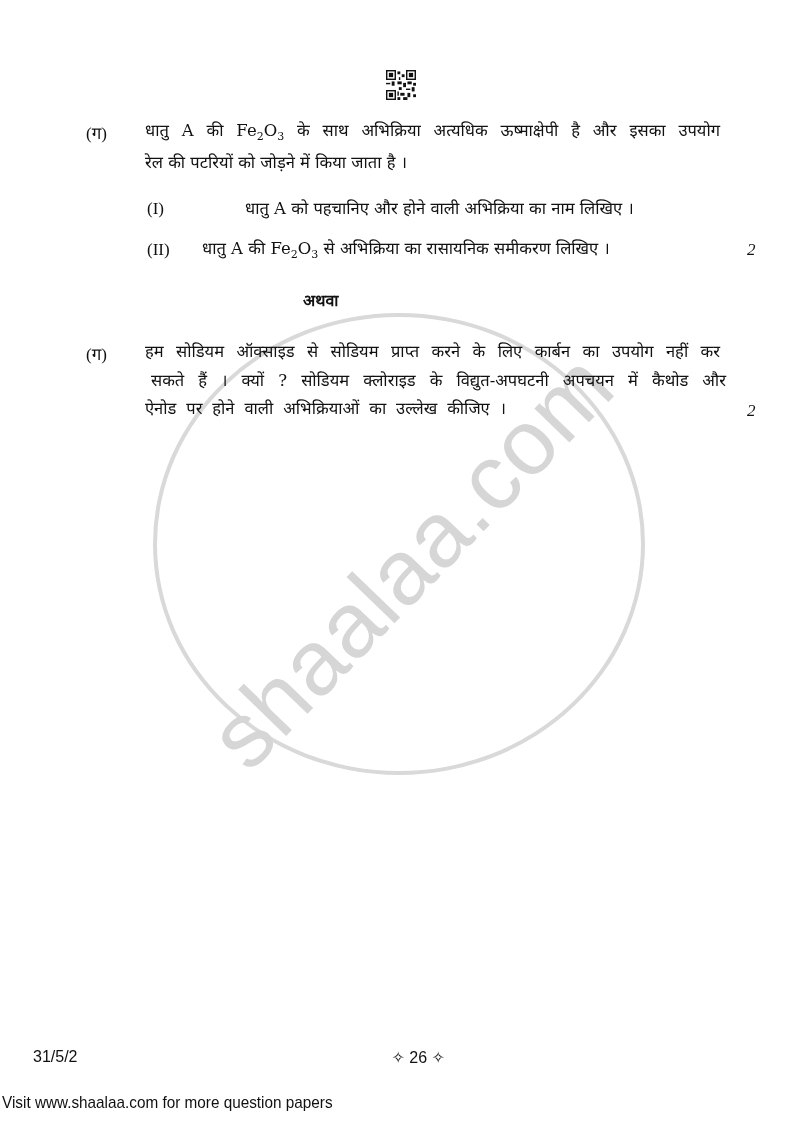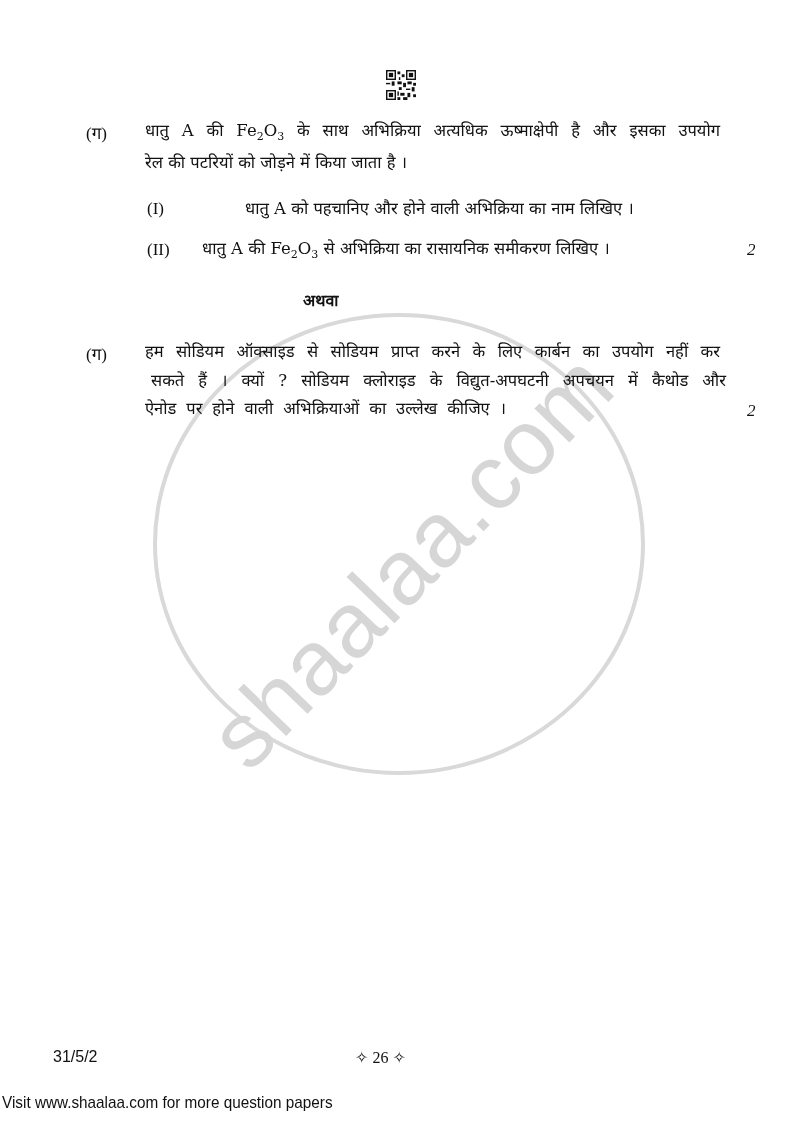--- a/index.html
+++ b/index.html
@@ -10,23 +10,23 @@
   .line { position: absolute; font-size: 16.5px; line-height: 22px; white-space: nowrap; text-align: right; }
   .label { position: absolute; font-family: "Liberation Serif", serif; font-size: 17px; }
   .marks { position: absolute; font-family: "Liberation Serif", serif; font-style: italic; font-size: 17px; }
   .justify { text-align: justify; text-align-last: justify; white-space: nowrap; }
   .athva { position: absolute; left: 270px; top: 289px; font-weight: bold; font-size: 16px; margin-left: 33px; }
   .watermark-circle { position: absolute; left: 153px; top: 313px; width: 492px; height: 462px;
       border: 4px solid #d9d9d9; border-radius: 50%; box-sizing: border-box; }
   .watermark-text { position: absolute; left: 150px; top: 520px; width: 500px; text-align: center;
       font-family: "Liberation Sans", sans-serif; font-size: 92px; color: #d6d6d6;
       transform: rotate(-46deg); transform-origin: 50% 50%; letter-spacing: 1px; }
-  .footer-code { position: absolute; left: 33px; top: 1048px; font-family: "Liberation Sans", sans-serif; font-size: 16px; margin-left: 20px; }
-  .footer-page { position: absolute; left: 355px; top: 1048px; width: 90px; text-align: left;
-      font-family: Liberation Serif, serif; font-size: 16px; }
+  .footer-code { position: absolute; left: 33px; top: 1048px; font-family: "Liberation Sans", sans-serif; font-size: 16px; }
+  .footer-page { position: absolute; left: 355px; top: 1048px; width: 90px; text-align: right;
+      font-family: Liberation Sans, sans-serif; font-size: 16px; }
   .visit { position: absolute; left: 2px; top: 1093px; font-family: "Liberation Sans", sans-serif; font-size: 17px; transform: scaleX(0.9); transform-origin: left; }
   sub { font-size: 11px; vertical-align: -4px; line-height: 0; }
 </style>
 </head>
 <body>
 
 <div class="watermark-circle"></div>
 <div class="watermark-text">shaalaa.com</div>
 
 <svg class="abs qr" viewBox="0 0 21 21" width="30" height="30">

